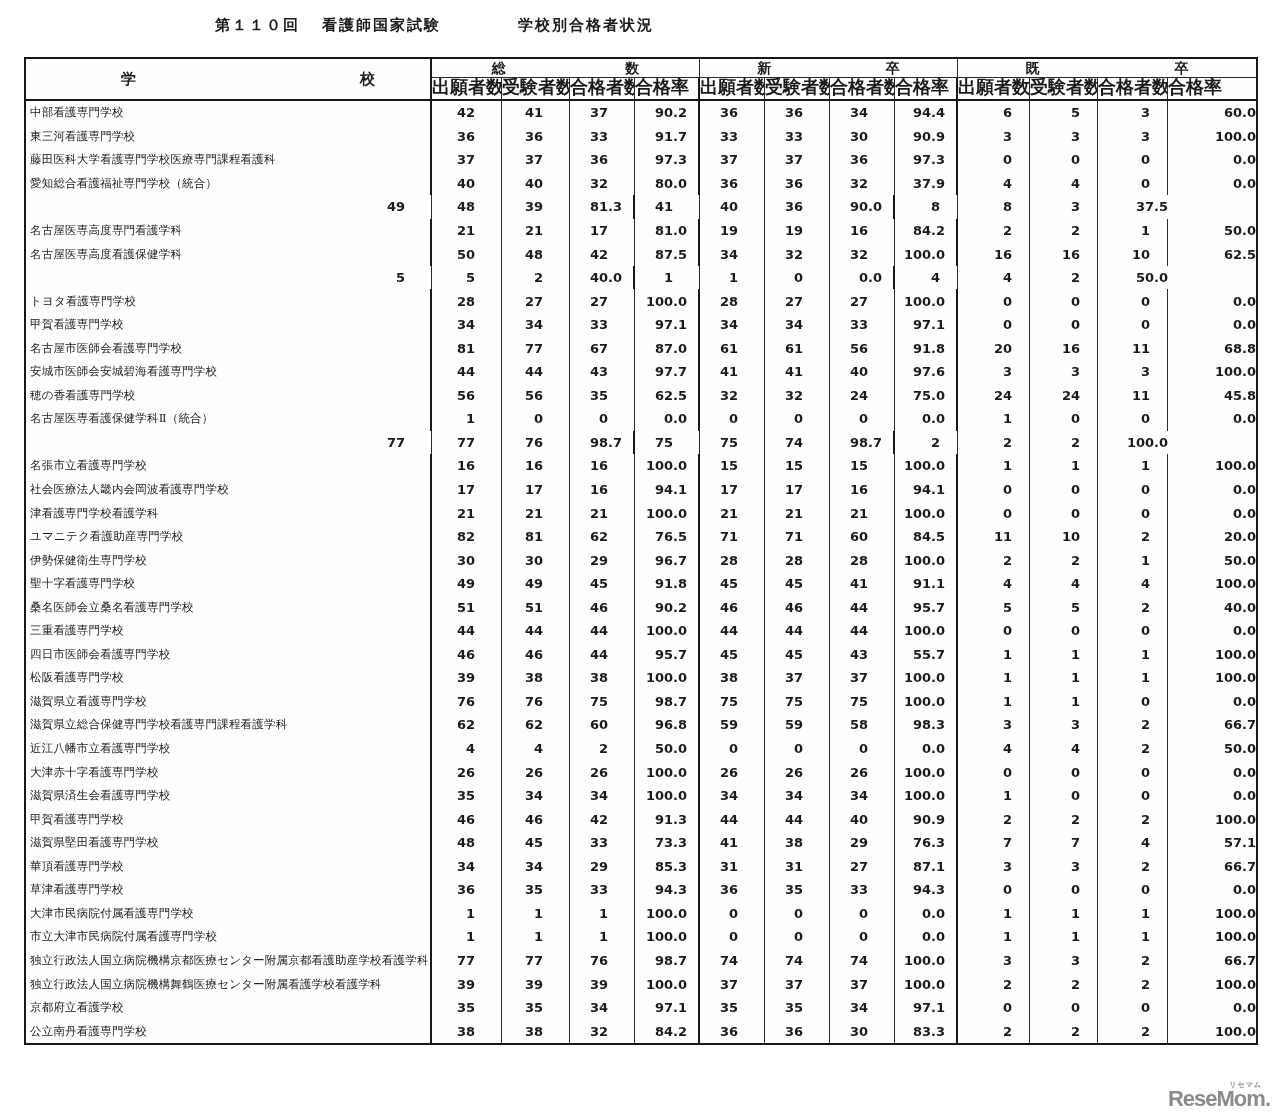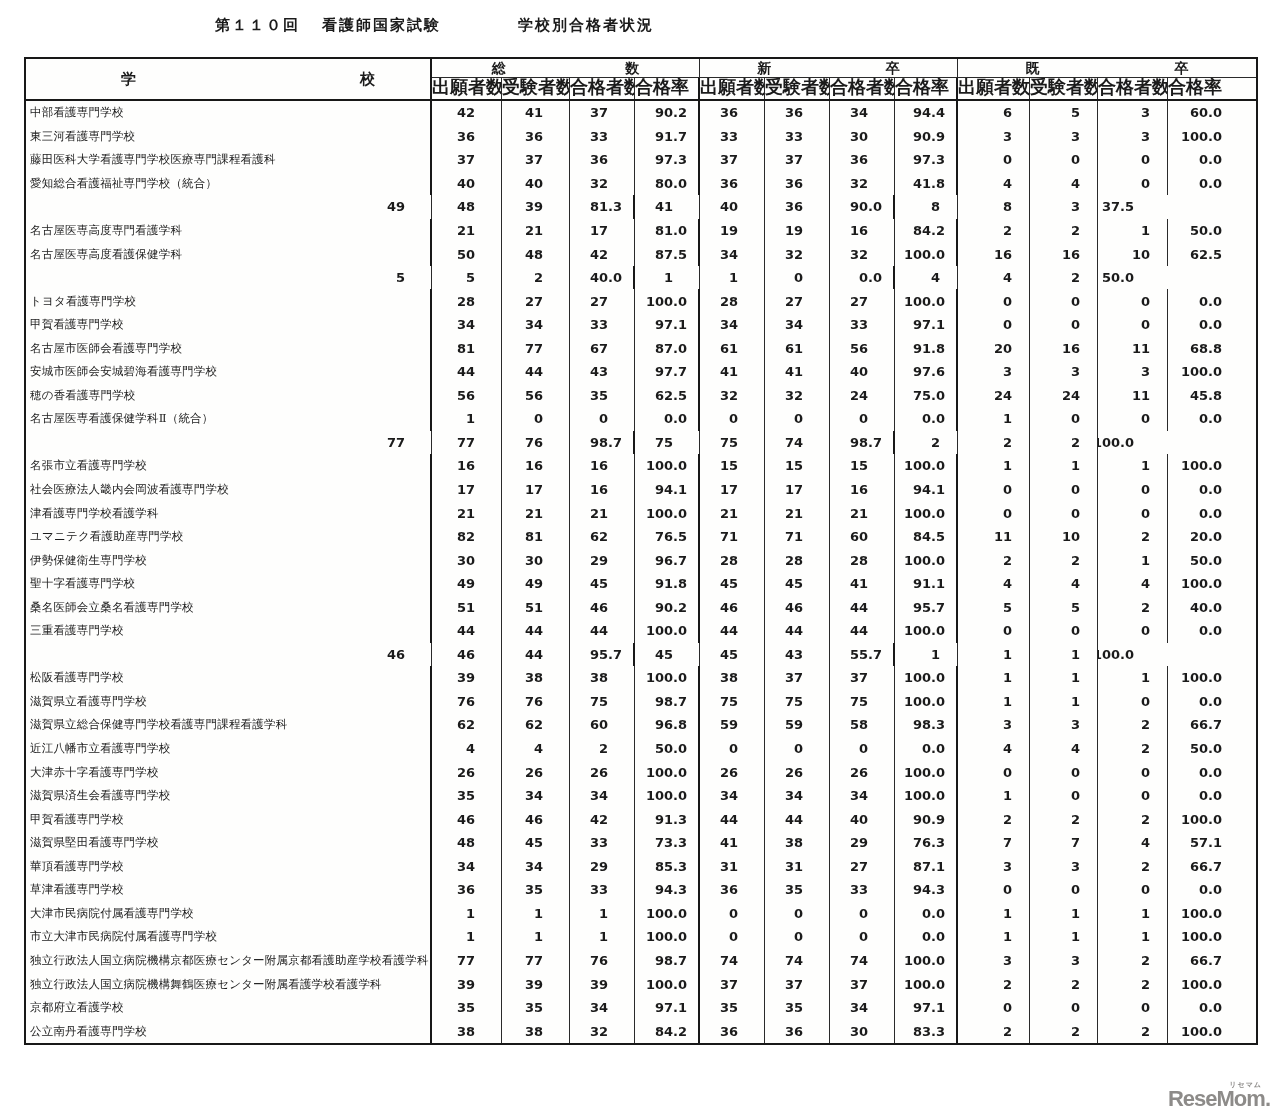--- a/index.html
+++ b/index.html
@@ -28,21 +28,21 @@
   
   .h-sub { height:21px; line-height:20px; text-align:left; font-size:18px; font-weight:600; font-family:Liberation Mono, monospace; }
   
   .row { height:23.55px; }
   .row .cell { height:100%; display:flex; align-items:center; }
   .school-cell { padding-left:4px; font-size:11.5px; letter-spacing:0.2px; }
   .numcell { justify-content:flex-end; font-family:"DejaVu Sans","Liberation Sans",sans-serif; font-size:13px; font-weight:600; }
   .cnt-a { padding-right:26px; }   
   .pct-a { padding-right:11px; }   
   .cnt-b { padding-right:17px; }   
-  .pct-b { padding-right:34px; }   
+  .pct-b { }   
   
   .logo { position:absolute; right:10px; bottom:8px; color:#8d8b89; font-family:"Liberation Sans","DejaVu Sans",sans-serif; }
   .logo .main { font-size:22px; font-weight:bold; letter-spacing:-1px; }
   .logo .ruby { position:absolute; top:-6px; right:8px; font-size:7px; letter-spacing:1px; font-weight:bold; }
 </style>
 </head>
 <body>
 
 <div class="page">
 
@@ -136,21 +136,21 @@
 
     <div class="grid row">
       <div class="cell thick-r school-cell">愛知総合看護福祉専門学校（統合）</div>
       <div class="cell numcell cnt-a">40</div>
       <div class="cell numcell cnt-a">40</div>
       <div class="cell numcell cnt-a">32</div>
       <div class="cell numcell pct-a thick-r">80.0</div>
       <div class="cell numcell cnt-a">36</div>
       <div class="cell numcell cnt-a">36</div>
       <div class="cell numcell cnt-a">32</div>
-      <div class="cell numcell pct-a thick-r">41.8</div>
+      <div class="cell numcell pct-a thick-r">37.9</div>
       <div class="cell numcell cnt-b">4</div>
       <div class="cell numcell cnt-b">4</div>
       <div class="cell numcell cnt-b">0</div>
       <div class="cell numcell pct-b no-r">0.0</div>
     </div>
 
     <div class="grid row">
       <div class="cell numcell cnt-a">49</div>
       <div class="cell numcell cnt-a">48</div>
       <div class="cell numcell cnt-a">39</div>
@@ -445,20 +445,21 @@
       <div class="cell numcell cnt-a">44</div>
       <div class="cell numcell cnt-a">44</div>
       <div class="cell numcell pct-a thick-r">100.0</div>
       <div class="cell numcell cnt-b">0</div>
       <div class="cell numcell cnt-b">0</div>
       <div class="cell numcell cnt-b">0</div>
       <div class="cell numcell pct-b no-r">0.0</div>
     </div>
 
     <div class="grid row">
+      <div class="cell thick-r school-cell">四日市医師会看護専門学校</div>
       <div class="cell numcell cnt-a">46</div>
       <div class="cell numcell cnt-a">46</div>
       <div class="cell numcell cnt-a">44</div>
       <div class="cell numcell pct-a thick-r">95.7</div>
       <div class="cell numcell cnt-a">45</div>
       <div class="cell numcell cnt-a">45</div>
       <div class="cell numcell cnt-a">43</div>
       <div class="cell numcell pct-a thick-r">55.7</div>
       <div class="cell numcell cnt-b">1</div>
       <div class="cell numcell cnt-b">1</div>

